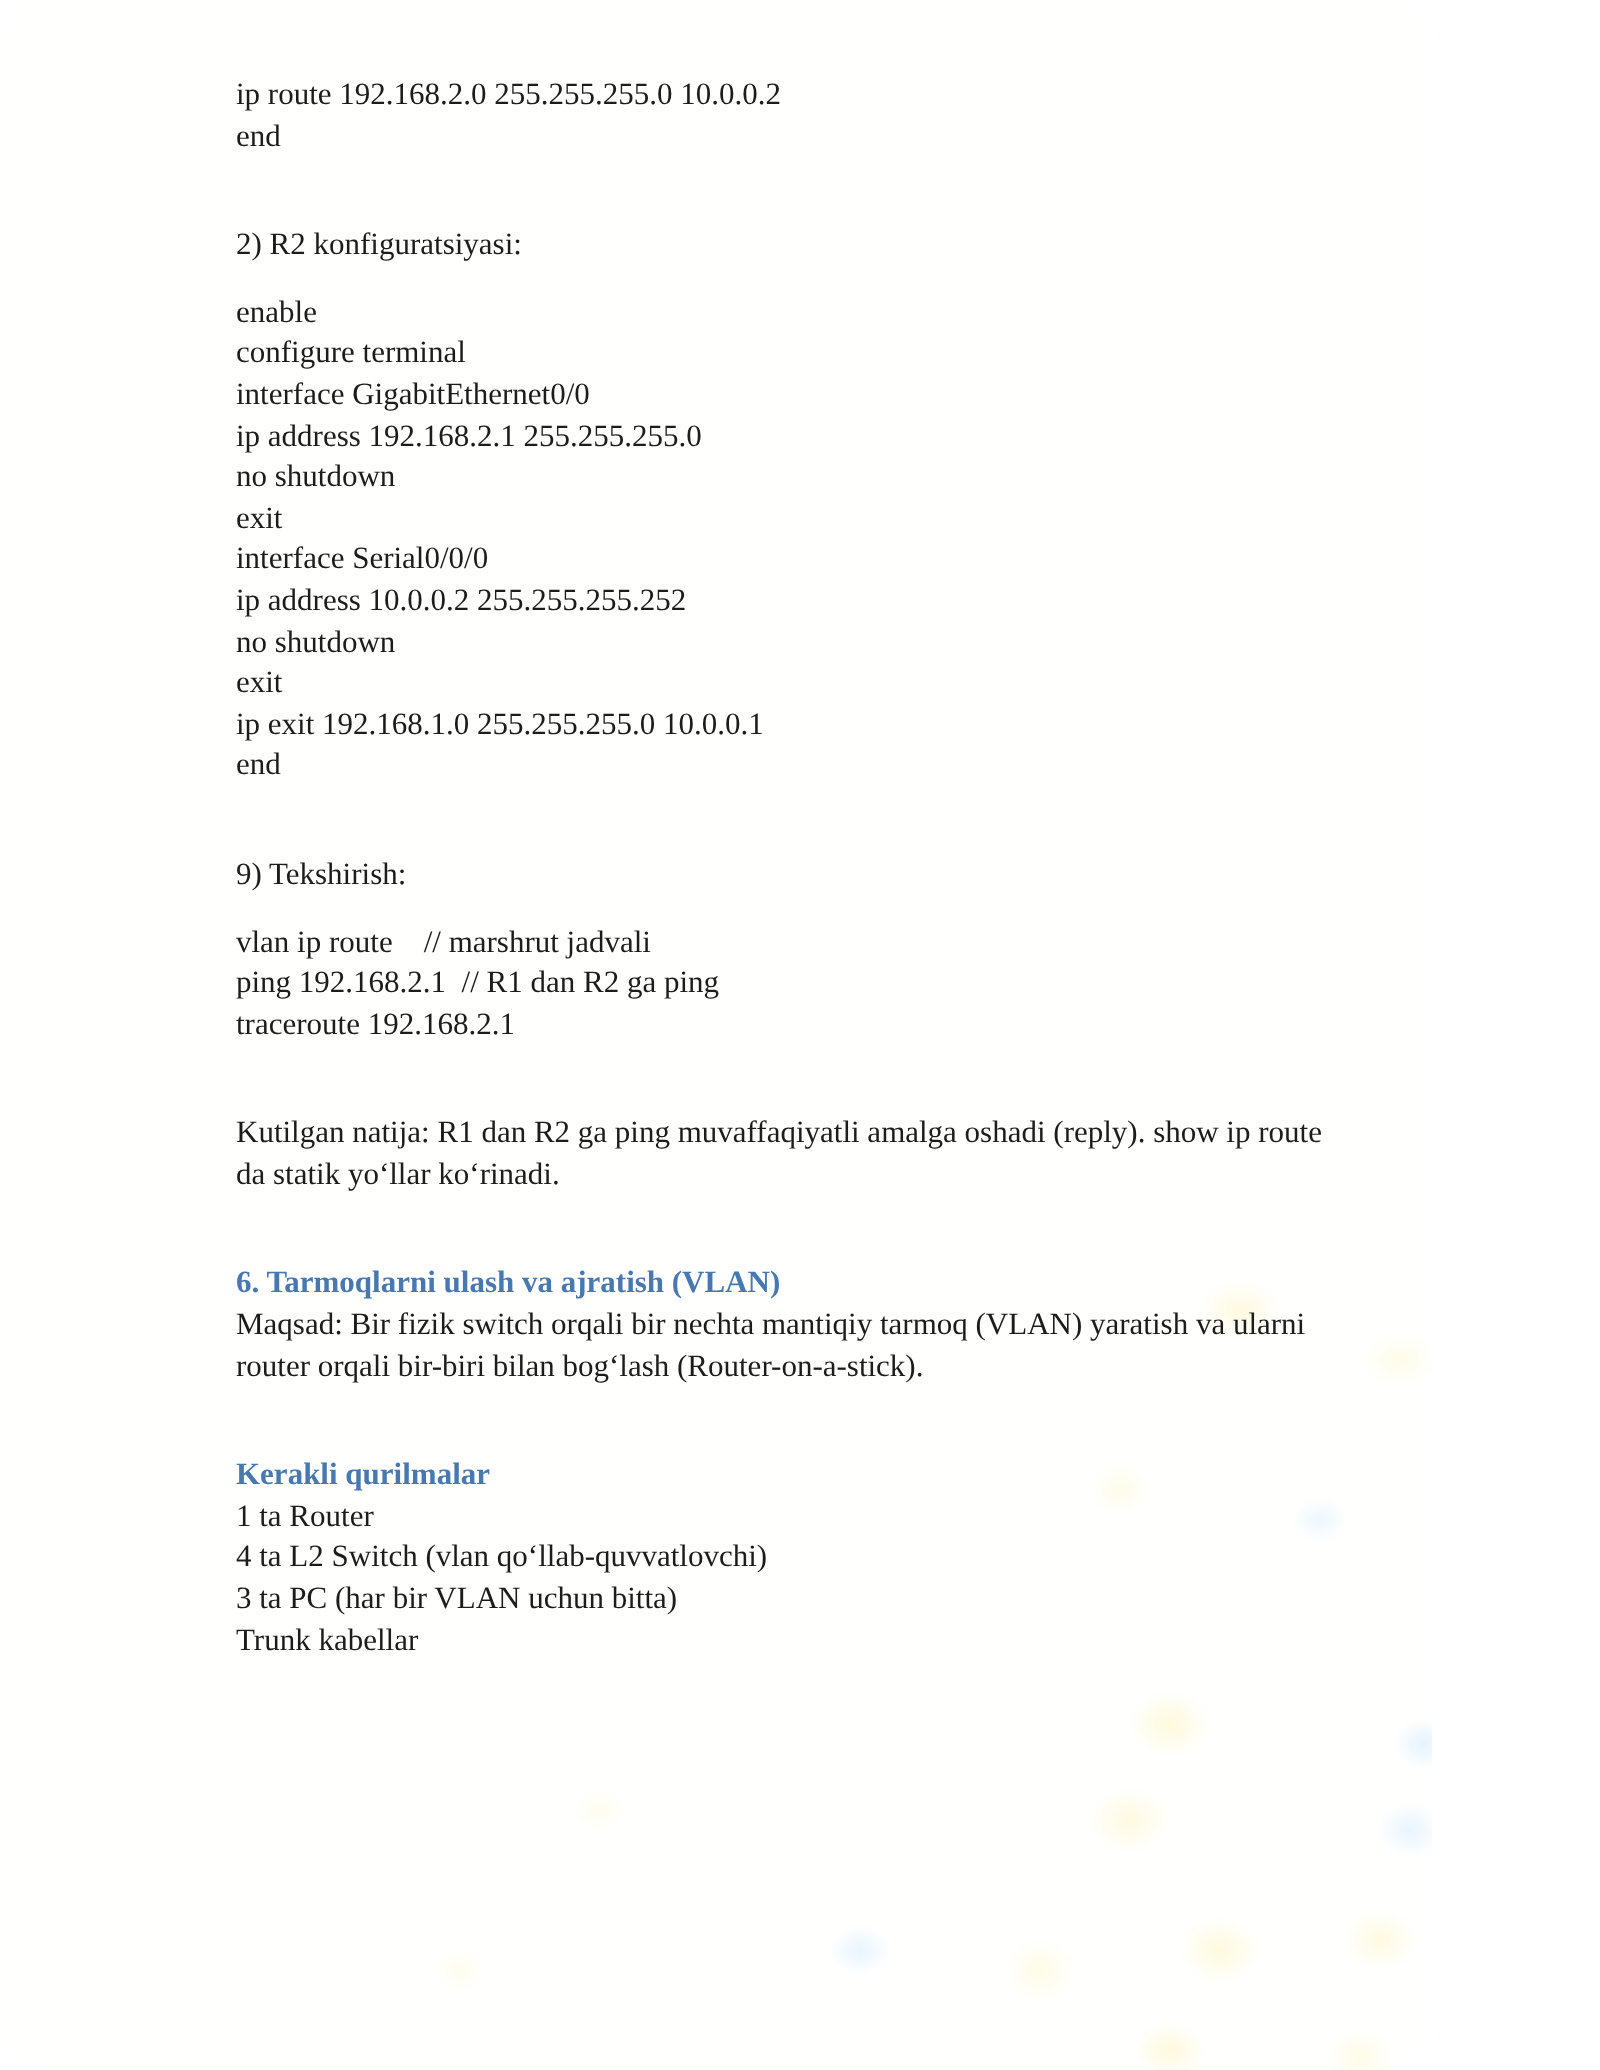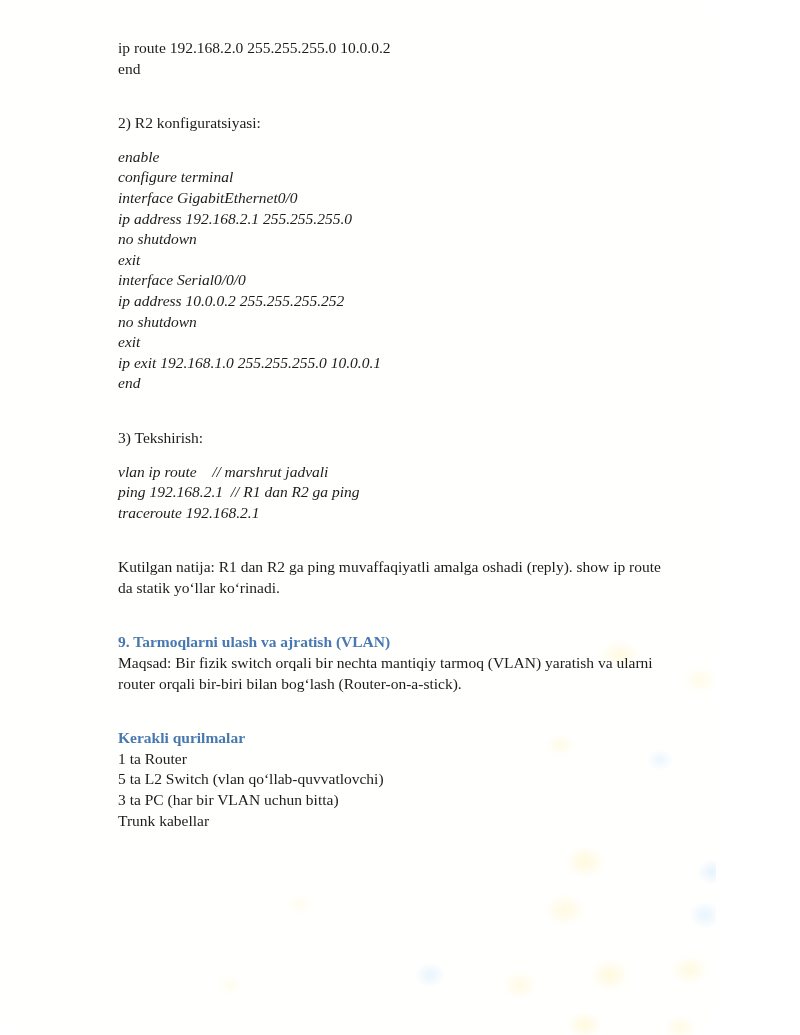--- a/index.html
+++ b/index.html
@@ -50,21 +50,21 @@
     position: absolute;
     left: 118px;
     top: 38px;
     width: 600px;
     color: var(--text-color);
     font-size: 15.5px;
     line-height: 20.6px;
   }
   .block { margin-top: 0; }
   .mt-lg { margin-top: 34px; font-family: Liberation Serif, serif; }
-  .mt-sm { margin-top: 13px; font-style: italic; }
+  .mt-sm { margin-top: 13px; }
   .heading .line {
     color: var(--heading-color);
     font-weight: bold;
   }
   .line { white-space: pre; }
 </style>
 </head>
 <body style="--heading-color: #4878b0; --text-color: #1c1c1c;">
 
 <div class="page">
@@ -89,48 +89,48 @@
         <div class="line">exit</div>
         <div class="line">interface Serial0/0/0</div>
         <div class="line">ip address 10.0.0.2 255.255.255.252</div>
         <div class="line">no shutdown</div>
         <div class="line">exit</div>
         <div class="line">ip exit 192.168.1.0 255.255.255.0 10.0.0.1</div>
         <div class="line">end</div>
       </div>
 
     <div class="block mt-lg">
-        <div class="line">3) Tekshirish:</div>
+        <div class="line">9) Tekshirish:</div>
       </div>
 
     <div class="block mt-sm">
         <div class="line">vlan ip route    // marshrut jadvali</div>
         <div class="line">ping 192.168.2.1  // R1 dan R2 ga ping</div>
         <div class="line">traceroute 192.168.2.1</div>
       </div>
 
     <div class="block mt-lg">
         <div class="line">Kutilgan natija: R1 dan R2 ga ping muvaffaqiyatli amalga oshadi (reply). show ip route</div>
         <div class="line">da statik yo‘llar ko‘rinadi.</div>
       </div>
 
     <div class="block mt-lg heading">
-        <div class="line">9. Tarmoqlarni ulash va ajratish (VLAN)</div>
+        <div class="line">6. Tarmoqlarni ulash va ajratish (VLAN)</div>
       </div>
 
     <div class="block">
         <div class="line">Maqsad: Bir fizik switch orqali bir nechta mantiqiy tarmoq (VLAN) yaratish va ularni</div>
         <div class="line">router orqali bir-biri bilan bog‘lash (Router-on-a-stick).</div>
       </div>
 
     <div class="block mt-lg heading">
         <div class="line">Kerakli qurilmalar</div>
       </div>
 
     <div class="block">
         <div class="line">1 ta Router</div>
-        <div class="line">5 ta L2 Switch (vlan qo‘llab-quvvatlovchi)</div>
+        <div class="line">4 ta L2 Switch (vlan qo‘llab-quvvatlovchi)</div>
         <div class="line">3 ta PC (har bir VLAN uchun bitta)</div>
         <div class="line">Trunk kabellar</div>
       </div>
 
   </div>
 </div>
 
 </body></html>

